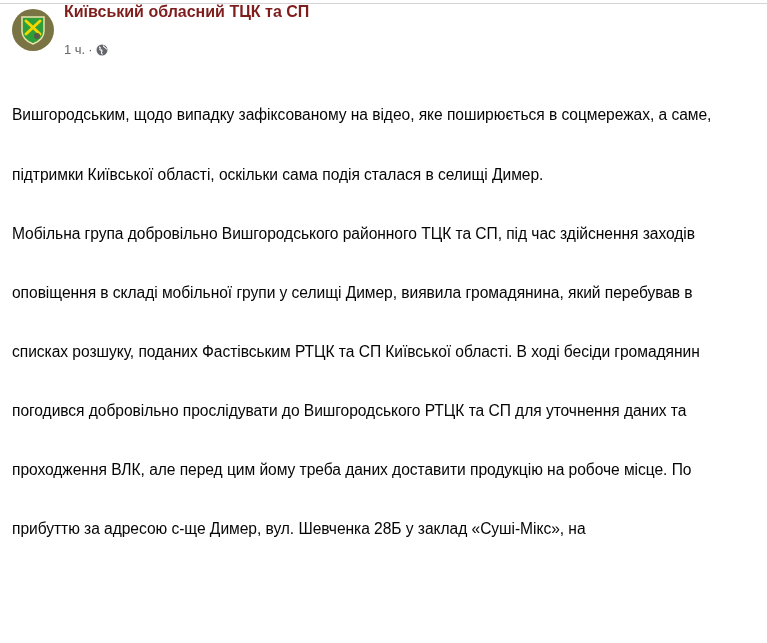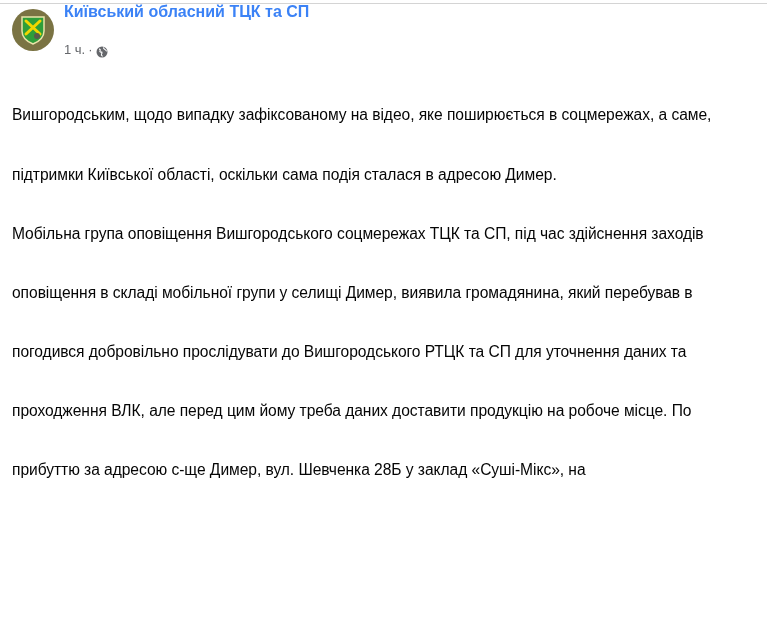--- a/index.html
+++ b/index.html
@@ -20,24 +20,24 @@
   }
   .avatar {
     width: 42px; height: 42px; border-radius: 50%;
     background: #7a7343;
     display: flex; align-items: center; justify-content: center;
     cursor: pointer;
   }
   .avatar svg { display: block; }
   .header-text { margin-left: 10px; display: flex; flex-direction: column; }
   .page-name {
-    font-weight: bold; font-size: 16px; line-height: 20px; color: #3b82f6;
+    font-weight: bold; font-size: 16px; line-height: 20px; color: #7f1d1d;
     cursor: pointer;
   }
-  .meta { display: flex; align-items: flex-end; font-size: 13px; color: #65676b; line-height: 17px; margin-top: 19px; }
+  .meta { display: flex; align-items: center; font-size: 13px; color: #65676b; line-height: 17px; margin-top: 19px; }
   .meta .dot { margin: 0 3px; }
   .globe { display: inline-flex; width: 12px; height: 12px; }
   .post-body {
     position: absolute; left: 12px; top: 66px; width: 752px;
     font-size: 15.6px; line-height: 19.7px; color: #050505;
     white-space: pre-wrap; letter-spacing: -0.05px;
   }
   .post-body .line { display: block; white-space: nowrap; }
 </style>
 </head>
@@ -63,23 +63,24 @@
           <circle cx="6" cy="6" r="5.5" fill="#65676b"></circle>
           <path d="M3 3.2 C4.2 3 4.6 4 4 4.8 C3.4 5.6 4.5 6.4 5.3 6 C6 5.7 6.2 7 5.6 7.8 C5 8.6 5.8 9.8 6.6 10.4 M7.6 1.4 C7.2 2.4 8.2 3 9 3.4 C10 3.8 9.8 5 10.8 5.2" stroke="#ffffff" stroke-width="1.1" fill="none"></path>
         </svg>
       </span>
     </div>
   </div>
 </div>
 
 <div class="post-body">
   <span class="line">Вишгородським, щодо випадку зафіксованому на відео, яке поширюється в соцмережах, а саме,</span>
-  <span class="line">підтримки Київської області, оскільки сама подія сталася в адресою Димер.</span>
-  <span class="line">Мобільна група оповіщення Вишгородського соцмережах ТЦК та СП,  під час здійснення заходів</span>
+  <span class="line">підтримки Київської області, оскільки сама подія сталася в селищі Димер.</span>
+  <span class="line">Мобільна група добровільно Вишгородського районного ТЦК та СП,  під час здійснення заходів</span>
   <span class="line">оповіщення в складі мобільної групи у селищі Димер, виявила громадянина, який перебував в</span>
+  <span class="line">списках розшуку, поданих Фастівським РТЦК та СП Київської області. В ході бесіди громадянин</span>
   <span class="line">погодився добровільно прослідувати до Вишгородського РТЦК та СП для уточнення даних та</span>
   <span class="line">проходження ВЛК, але перед цим йому треба даних доставити продукцію на робоче місце. По</span>
   <span class="line">прибуттю за адресою с-ще Димер, вул. Шевченка 28Б у заклад «Суші-Мікс», на</span>
   
   
   
   
   
   
   

